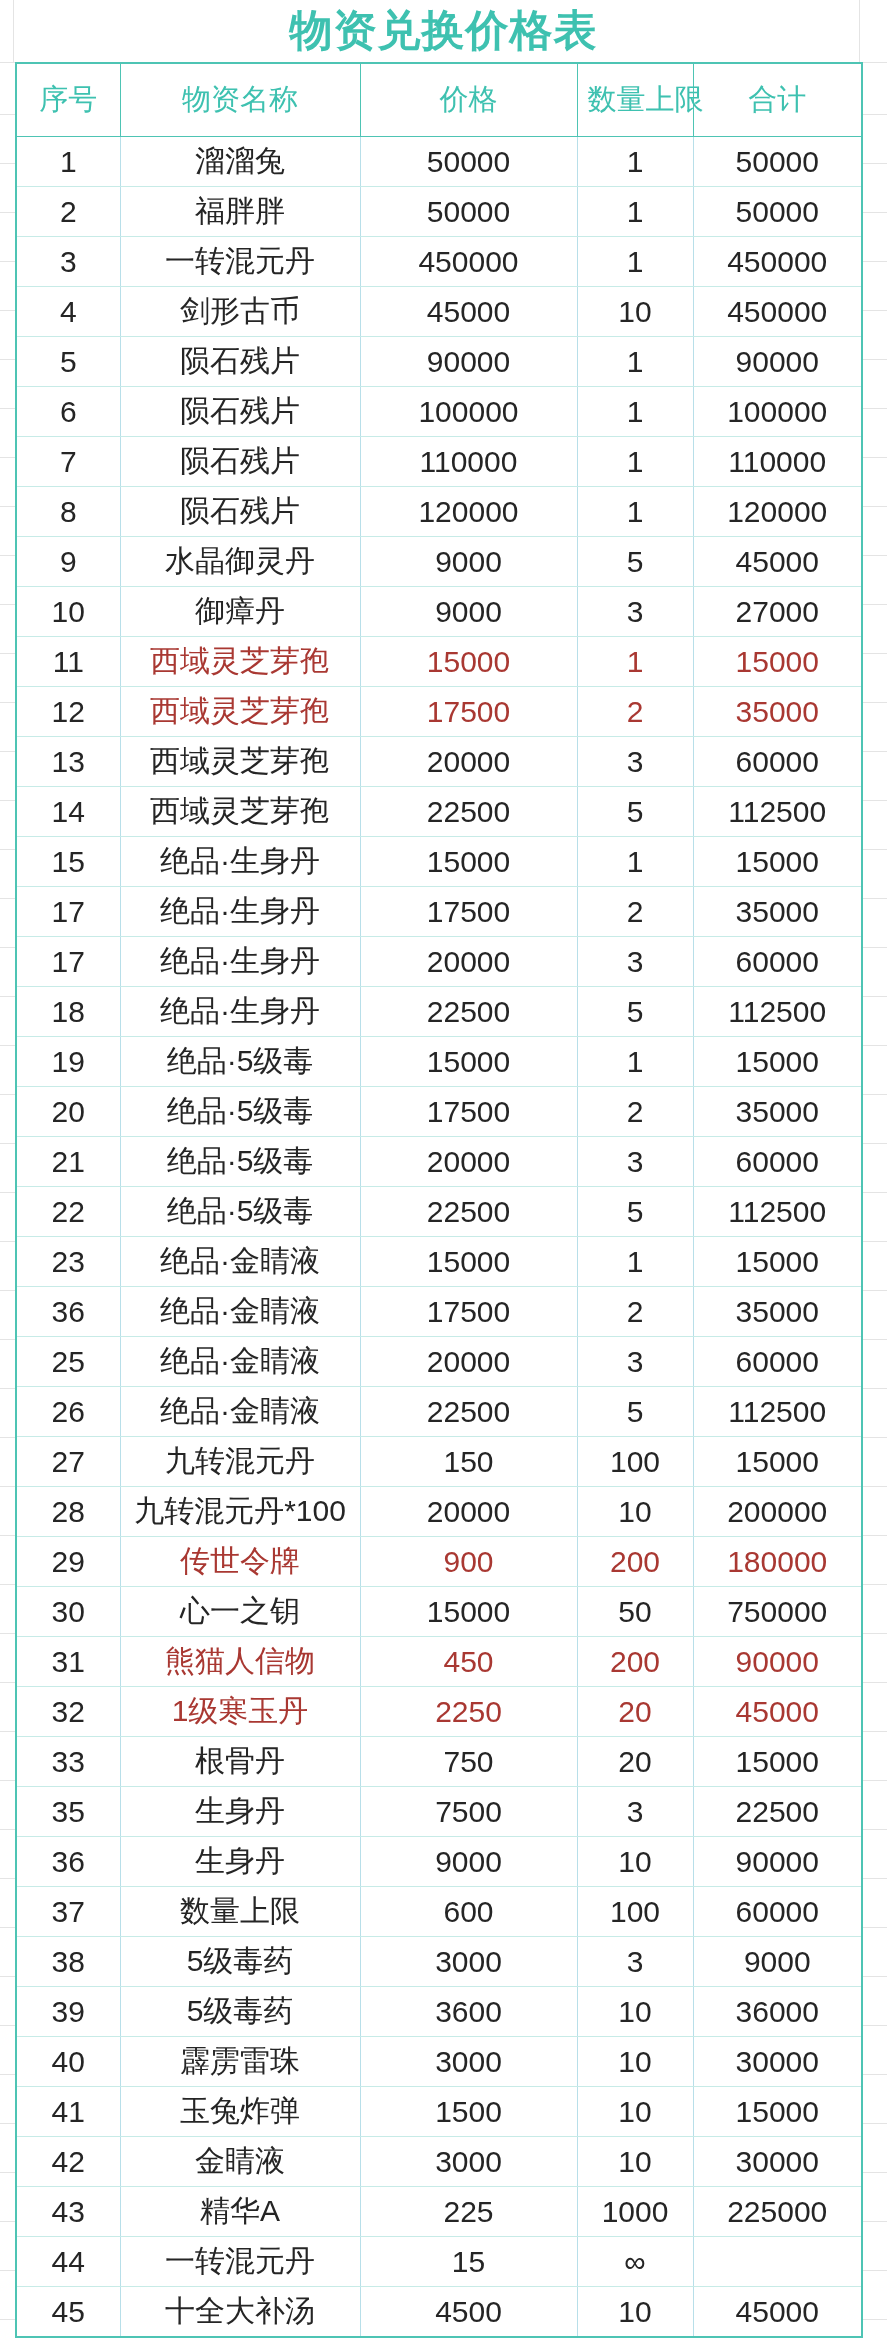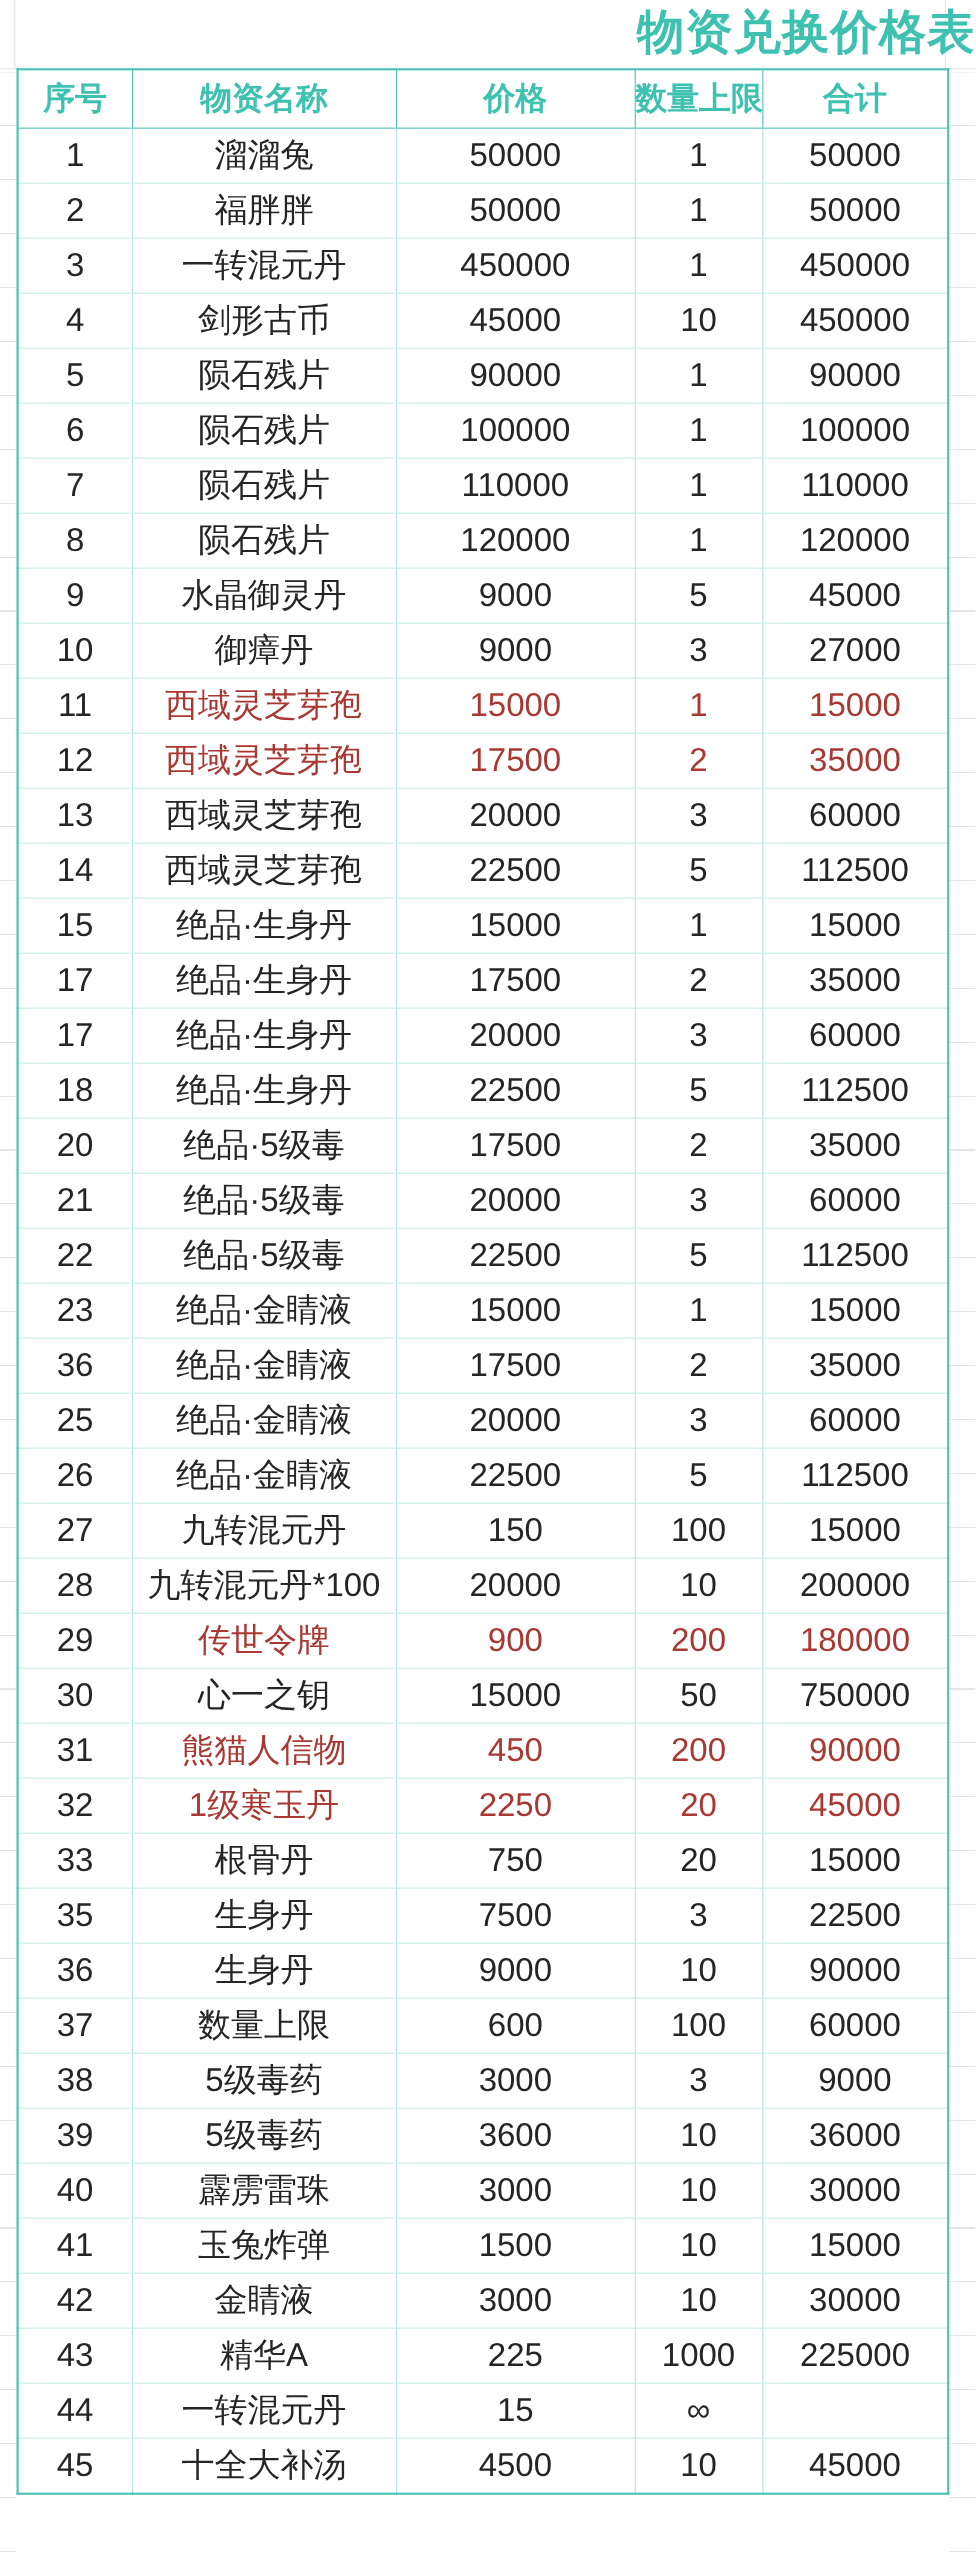--- a/index.html
+++ b/index.html
@@ -15,31 +15,31 @@
   .margin-strip{
     position:absolute;top:66px;height:2275px;
     background:repeating-linear-gradient(to bottom,
       transparent 0px,transparent 48px,#e4e4e4 48px,#e4e4e4 49px);
   }
   .margin-strip.left{left:0;width:15px;}
   .margin-strip.right{left:863px;width:24px;}
 
   .title{
     position:absolute;left:0;top:0;width:100%;height:62px;line-height:60px;
-    text-align:right;font-size:43px;font-weight:bold;color:#3ec1b0;letter-spacing:1px;
+    text-align:center;font-size:43px;font-weight:bold;color:#3ec1b0;letter-spacing:1px;
   }
 
   table.price-table{
     position:absolute;left:15px;top:62px;width:846px;
     border-collapse:collapse;table-layout:fixed;background:#ffffff;
     border:2px solid #4ec4b4;
   }
   table.price-table th{
-    height:52px;padding:0;text-align:center;vertical-align:middle;
-    font-size:29px;font-weight:bold;color:#3ec1b0;
+    height:52px;padding:10px;text-align:center;vertical-align:middle;
+    font-size:29px;font-weight:normal;color:#3ec1b0;
     border:1px solid #4ec4b4;white-space:nowrap;
   }
   table.price-table td{
     height:49px;padding:0;text-align:center;vertical-align:middle;
     font-size:30px;color:#252525;
     border-right:1px solid #b8dfe9;border-bottom:1px solid #c7ebe7;
     white-space:nowrap;overflow:hidden;
   }
   table.price-table tr.red td:not(:first-child){color:#a93832;}
 </style>
@@ -194,20 +194,27 @@
           <td>60000</td>
         </tr>
         <tr>
           <td>18</td>
           <td>绝品·生身丹</td>
           <td>22500</td>
           <td>5</td>
           <td>112500</td>
         </tr>
         <tr>
+          <td>19</td>
+          <td>绝品·5级毒</td>
+          <td>15000</td>
+          <td>1</td>
+          <td>15000</td>
+        </tr>
+        <tr>
           <td>20</td>
           <td>绝品·5级毒</td>
           <td>17500</td>
           <td>2</td>
           <td>35000</td>
         </tr>
         <tr>
           <td>21</td>
           <td>绝品·5级毒</td>
           <td>20000</td>

